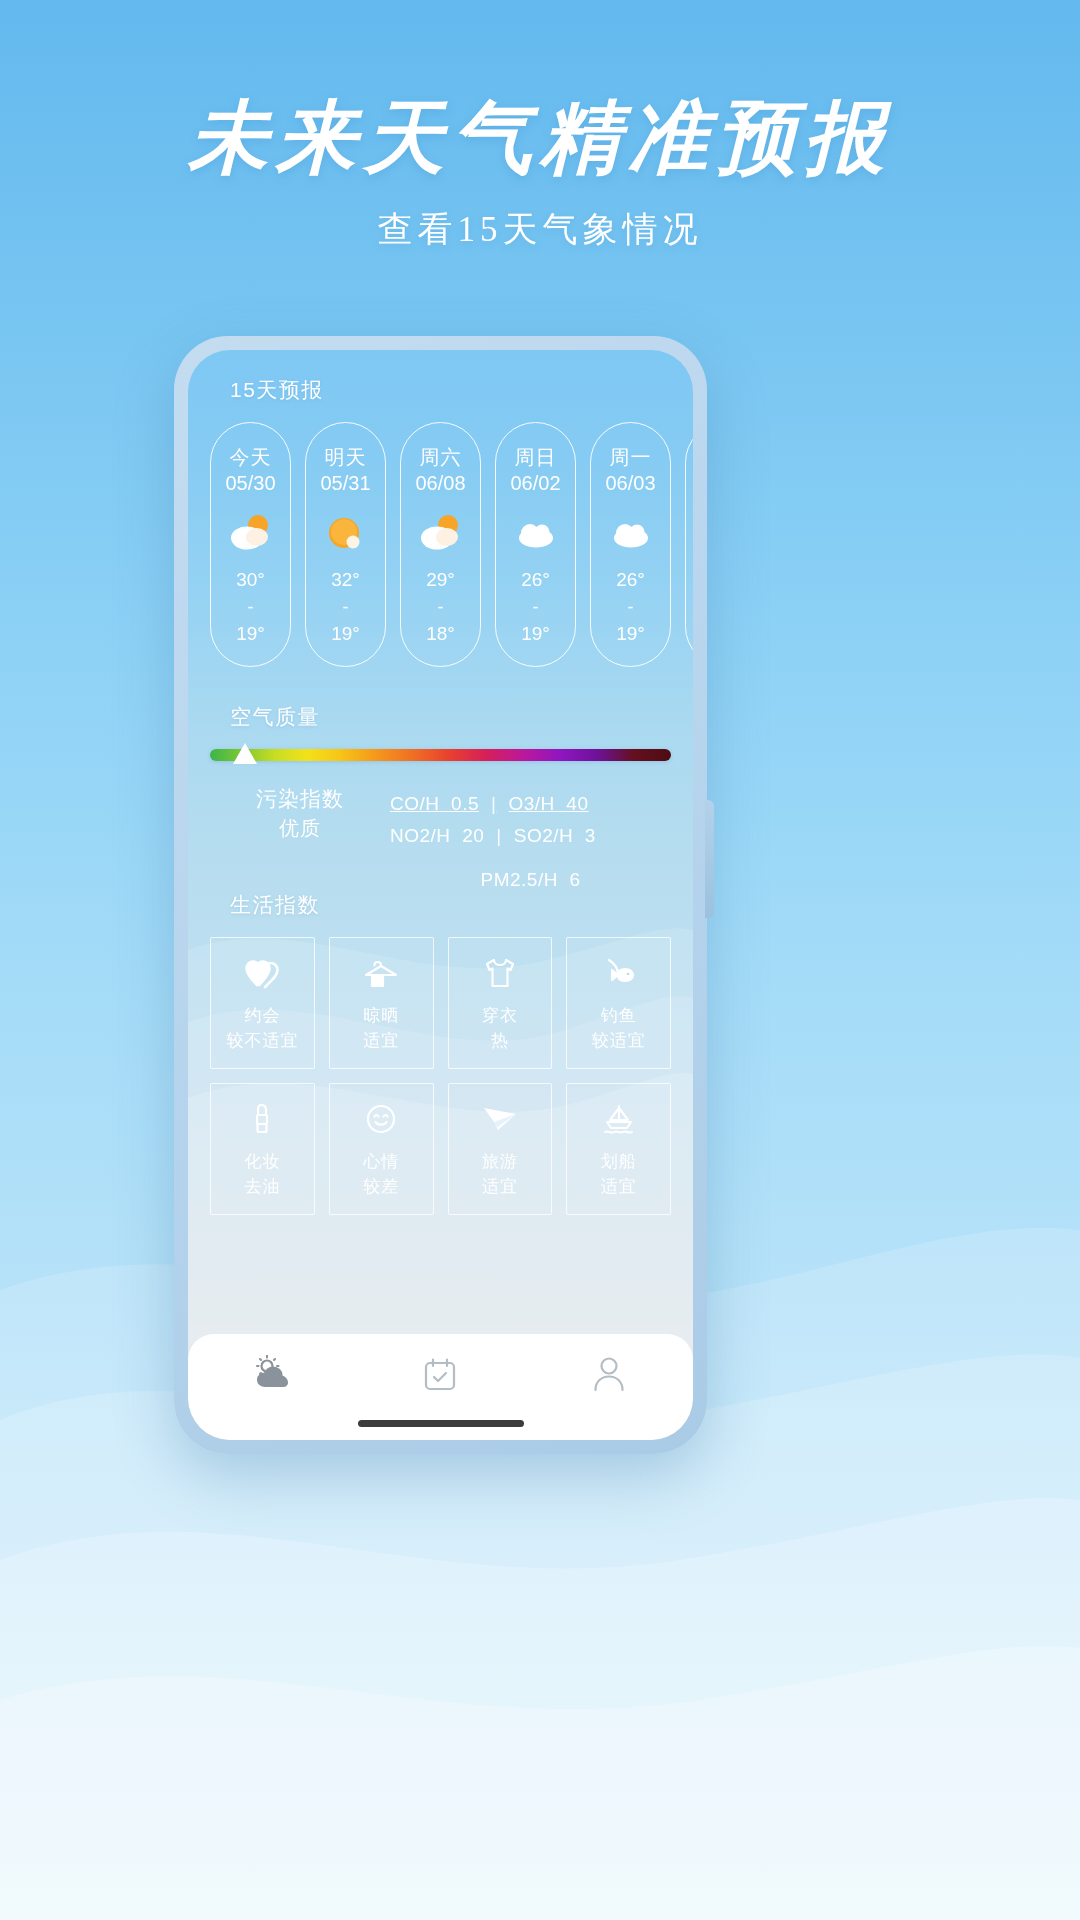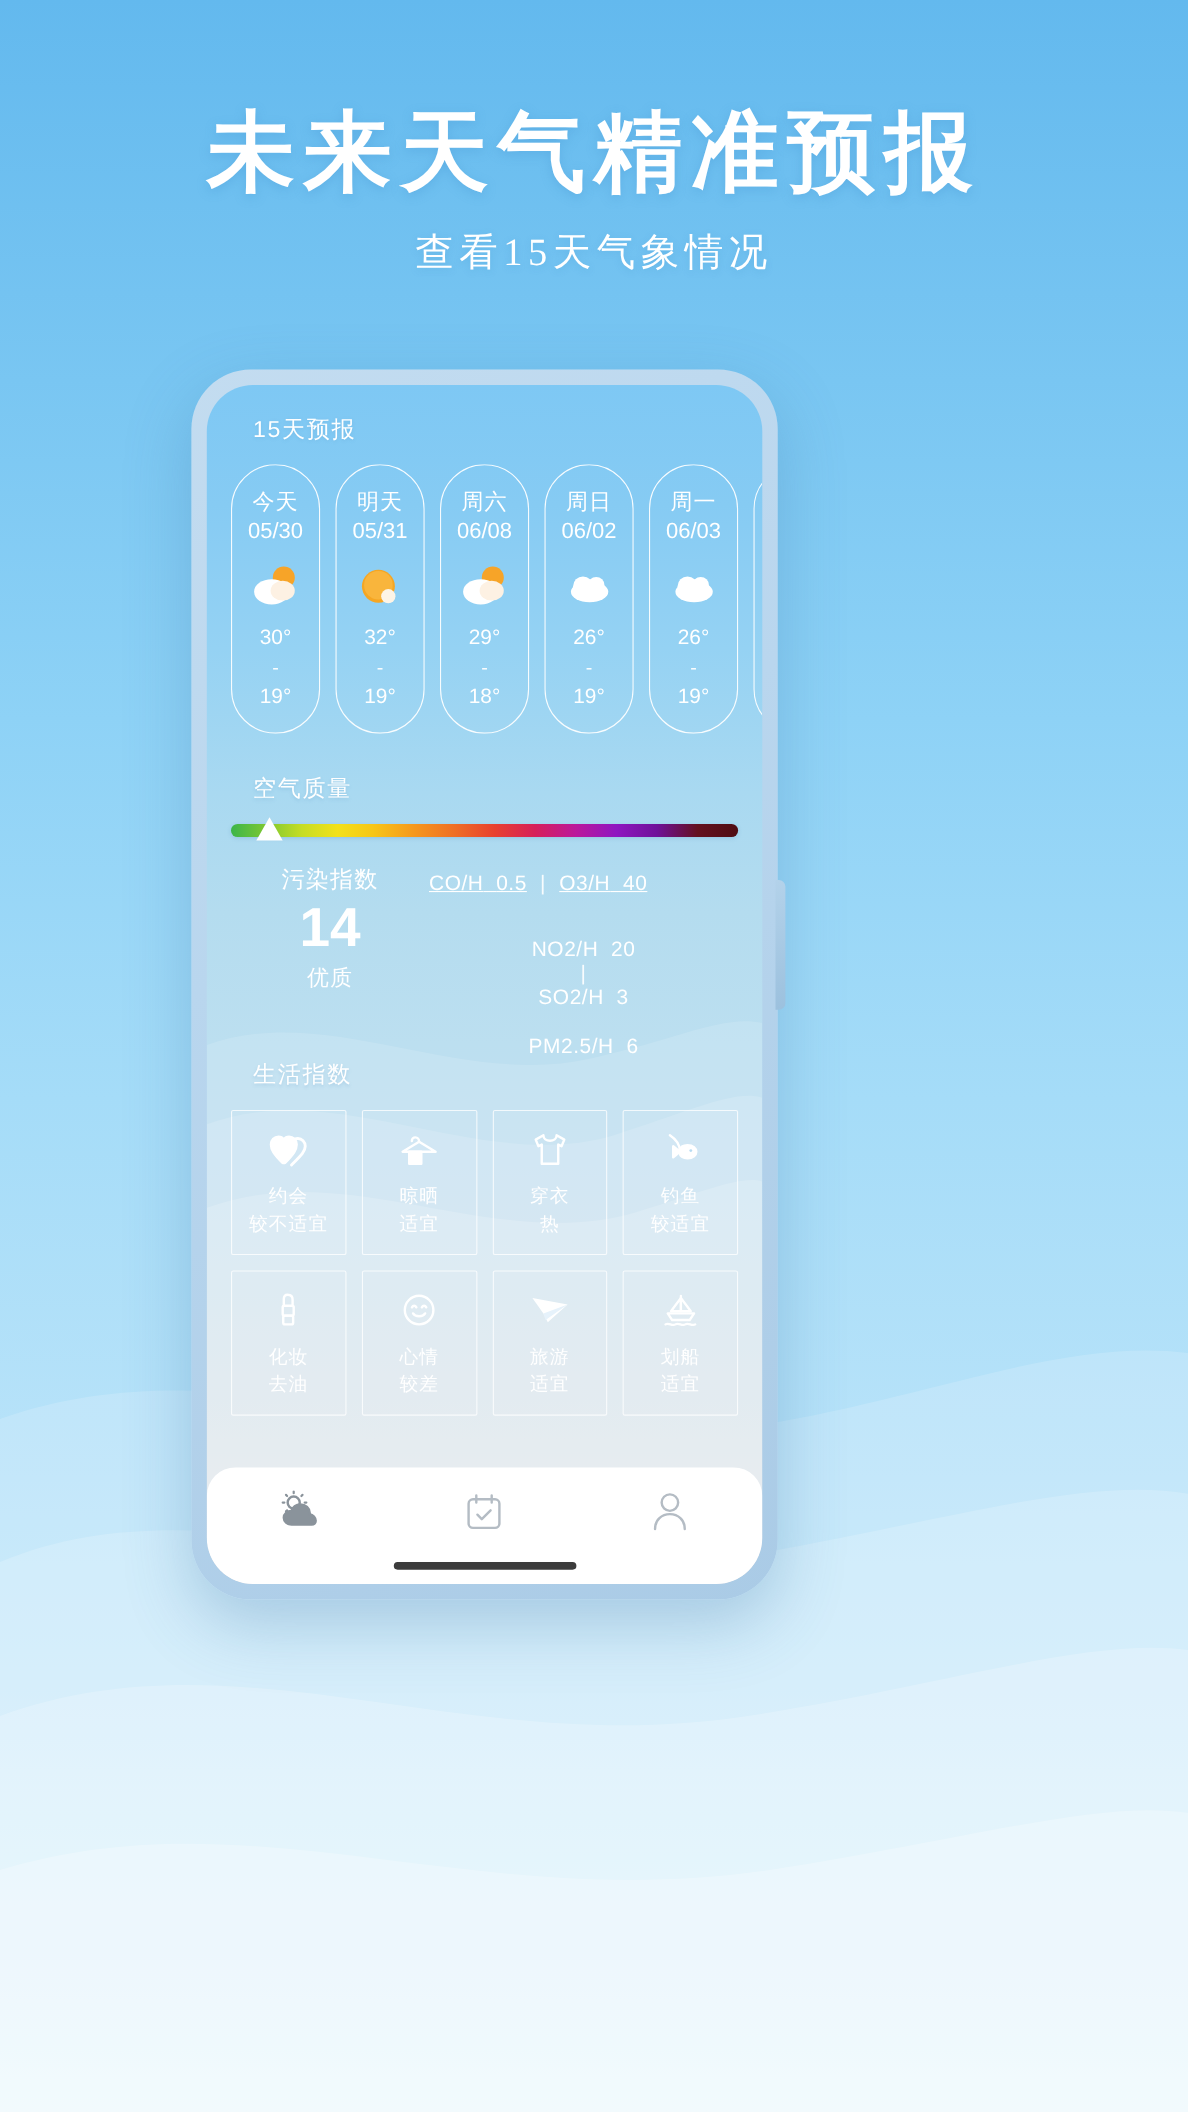--- a/index.html
+++ b/index.html
@@ -16,20 +16,21 @@
 
   
   .headline-wrap {
     position: absolute; top: 0; left: 0; width: 1080px;
     text-align: center; padding-top: 96px;
   }
   .headline {
     font-size: 80px; line-height: 1.05; font-weight: 700; color: #ffffff;
     letter-spacing: 8px;
     text-shadow: 0 3px 10px rgba(70,150,210,.35);
+    font-style: italic;
   }
   .subhead {
     margin-top: 26px;
     font-size: 35px; color: #ffffff; letter-spacing: 5px; font-weight: 400;
     text-shadow: 0 2px 7px rgba(70,150,210,.28);
     font-family: Liberation Serif, serif;
   }
 
   
   .phone {
@@ -98,21 +99,21 @@
     border-bottom: 21px solid #ffffff;
   }
   .aq-body { display:flex; margin-top: 24px; padding: 0 22px; }
   .aq-left { width: 180px; text-align:center; color:#fff; }
   .aq-left .lbl { font-size: 21px; letter-spacing:1px; }
   .aq-left .val { font-size: 50px; font-weight: 700; line-height: 1.15; margin-top: 2px; }
   .aq-left .qual { font-size: 20px; letter-spacing:1px; margin-top: 2px; }
   .aq-right { flex:1; color:#fff; padding-top: 8px; }
   .aq-row { display:flex; align-items:center; font-size: 19px; letter-spacing:.5px; }
   .aq-row.r1 { justify-content: flex-start; text-decoration: underline; }
-  .aq-row.r2 { margin-top: 38px; flex-direction: column; }
+  .aq-row.r2 { margin-top: 10px; }
   .aq-row.r3 { margin-top: 22px; justify-content:center; }
   .aq-item { white-space: nowrap; }
   .aq-sep { color: rgba(255,255,255,.9); margin: 0 12px; }
 
   
   .life-sec { }
   .life-grid {
     display: grid; grid-template-columns: repeat(4, 1fr);
     gap: 14px; padding: 0 22px;
   }
@@ -272,21 +273,20 @@
         <div class="sec-title">空气质量</div>
 
         <div class="aq-bar-wrap">
           <div class="aq-bar"></div>
           <div class="aq-marker" style="left: 5%;"></div>
         </div>
 
         <div class="aq-body">
           <div class="aq-left">
             <div class="lbl">污染指数</div>
-            <div class="val">14</div>
             <div class="qual">优质</div>
           </div>
           <div class="aq-right">
             <div class="aq-row r1">
               <span class="aq-item">
                 <span>CO/H</span>
                 &nbsp;<span>0.5</span>
               </span>
               <span class="aq-sep">|</span>
               <span class="aq-item">

